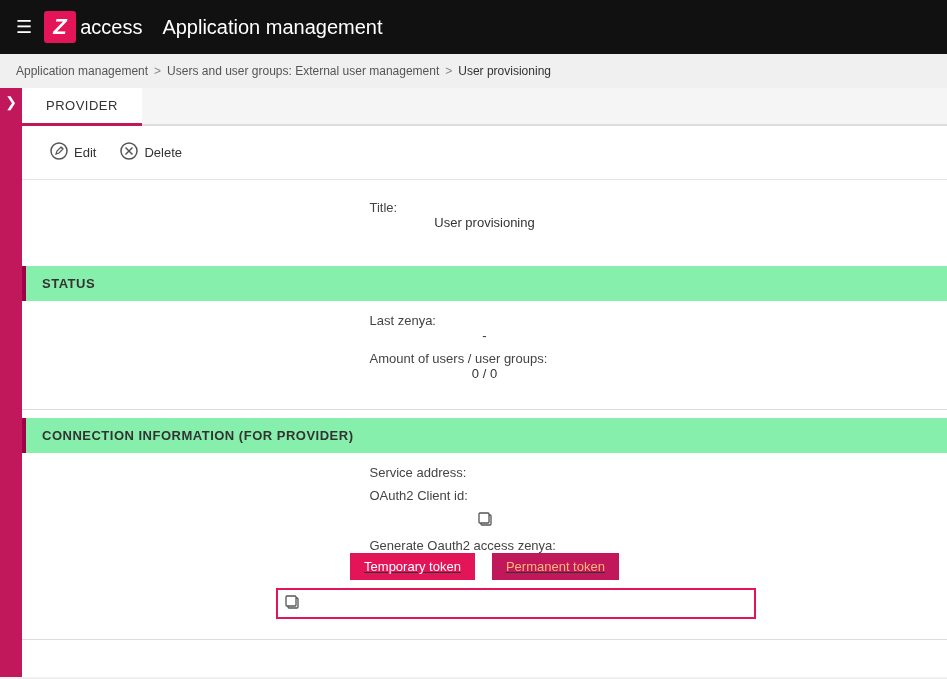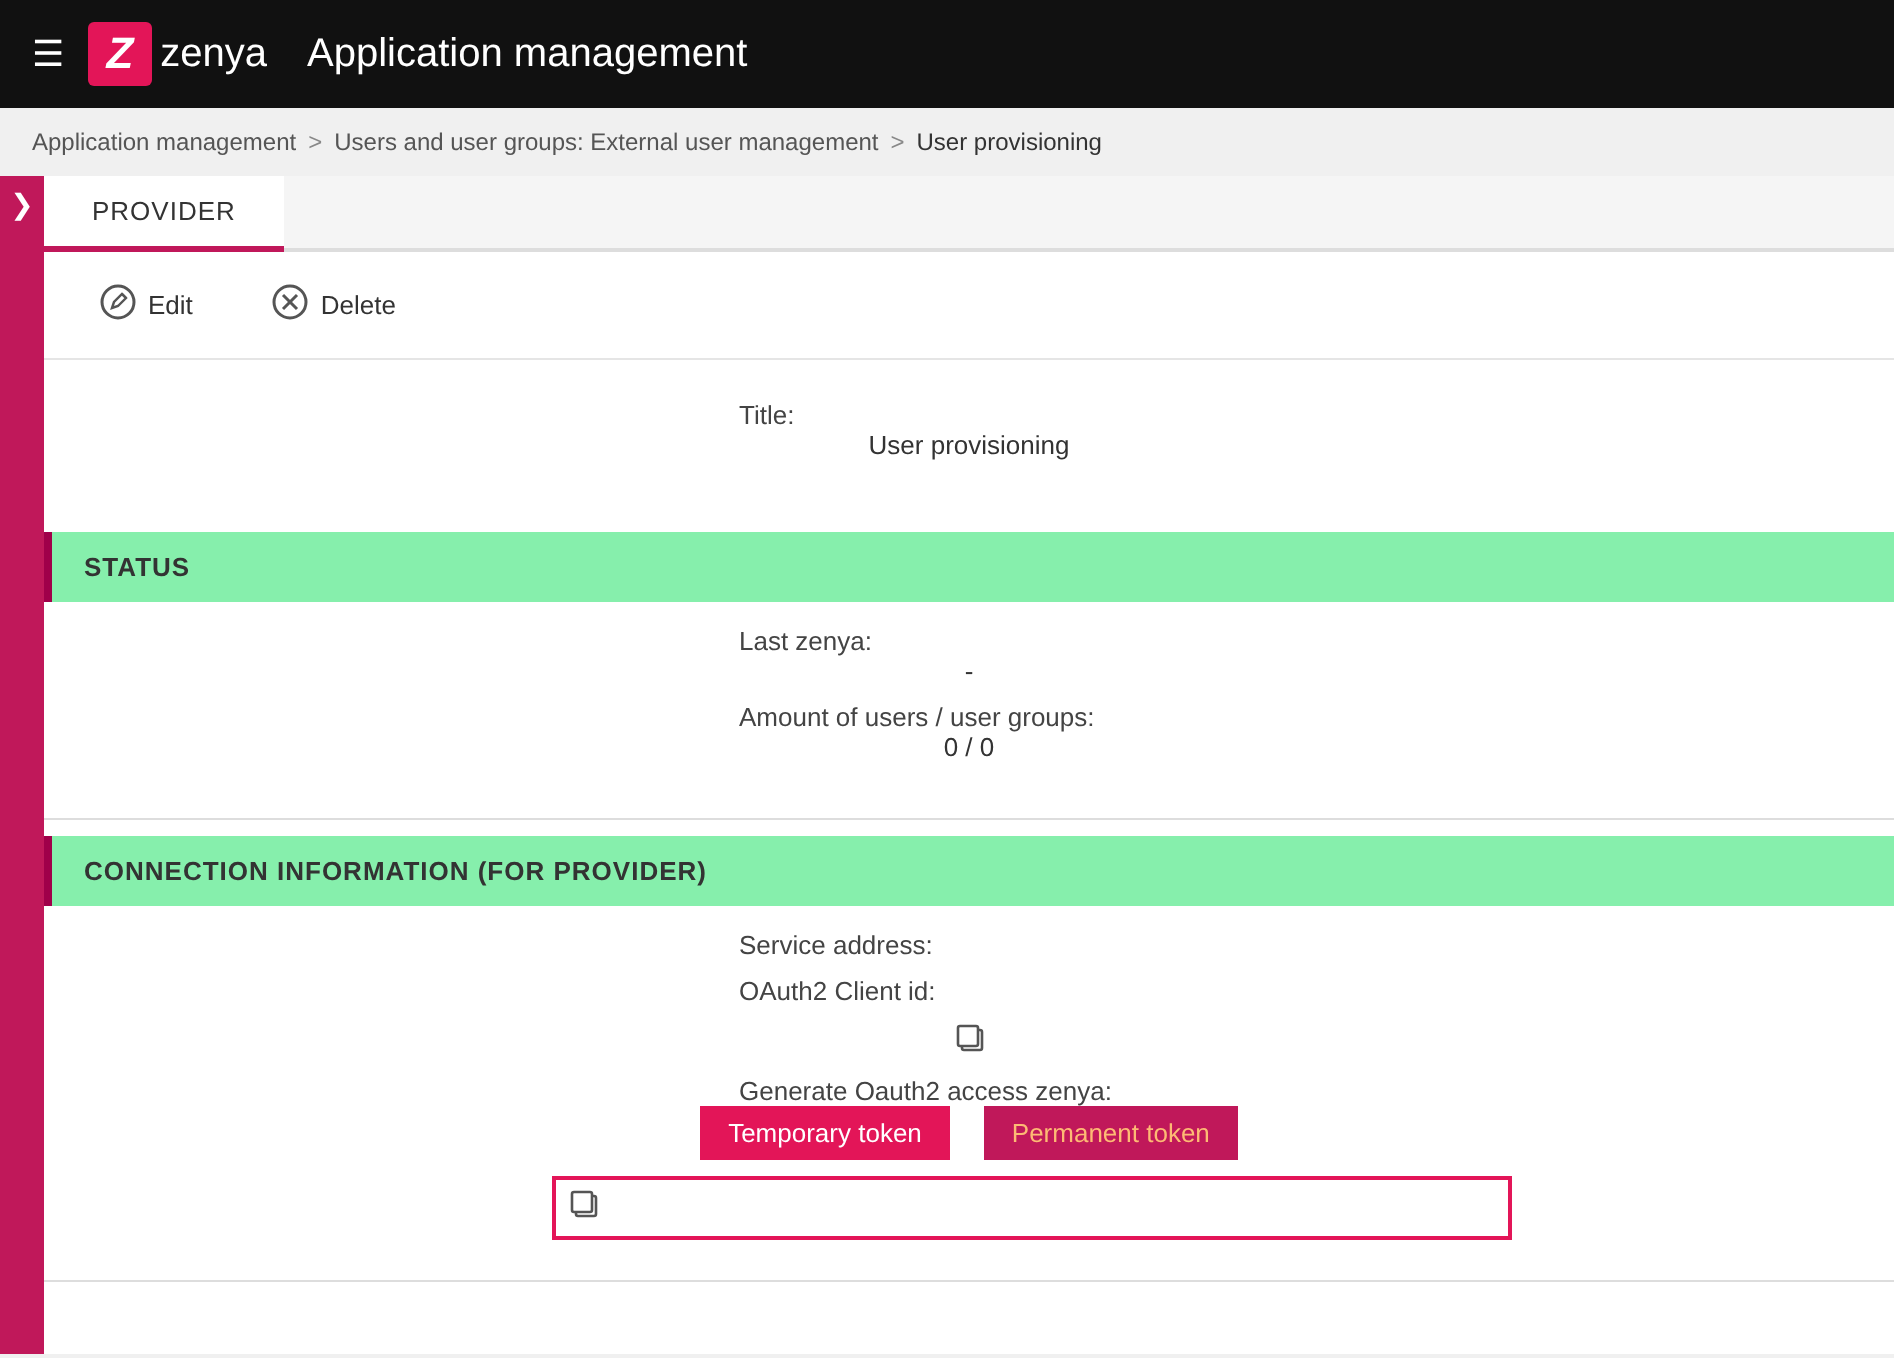--- a/index.html
+++ b/index.html
@@ -93,21 +93,21 @@
     .tab-item.active {
       background: #fff;
       border-bottom: 3px solid #c0185a;
       color: #333;
     }
 
     
     .toolbar {
       display: flex;
       align-items: center;
-      gap: 16px;
+      gap: 0;
       padding: 12px 16px;
       border-bottom: 1px solid #e5e5e5;
       background: #fff;
     }
     .toolbar-btn {
       display: flex;
       align-items: center;
       gap: 6px;
       padding: 4px 12px;
       background: none;
@@ -157,20 +157,21 @@
 
     
     .conn-section {
       padding: 12px 24px 16px;
     }
 
     
     .token-buttons {
       display: flex;
       gap: 17px;
+      text-decoration: underline;
     }
     .token-btn-temp {
       background: #e31558;
       color: #fff;
       border: none;
       padding: 6px 14px;
       font-size: 13px;
       cursor: pointer;
       font-weight: 500;
     }
@@ -219,21 +220,21 @@
 </head>
 <body>
 
 <div class="topbar">
   <span class="topbar-hamburger">☰</span>
   <div class="topbar-logo">
     <svg class="topbar-logo-icon" viewBox="0 0 32 32">
       <rect width="32" height="32" fill="#e31558" rx="3"></rect>
       <text x="50%" y="72%" text-anchor="middle" fill="white" font-size="22" font-weight="900" font-style="italic" font-family="Arial">Z</text>
     </svg>
-    <span style="color:#fff; font-size:20px; font-weight:500;">zenya</span>
+    <span style="color:#fff; font-size:20px; font-weight:500;">access</span>
   </div>
   <span class="topbar-title">Application management</span>
 </div>
 
 <div class="breadcrumb">
   <a href="#">Application management</a>
   <span class="breadcrumb-separator">&gt;</span>
   <a href="#">Users and user groups: External user management</a>
   <span class="breadcrumb-separator">&gt;</span>
   <span class="breadcrumb-current">User provisioning</span>

